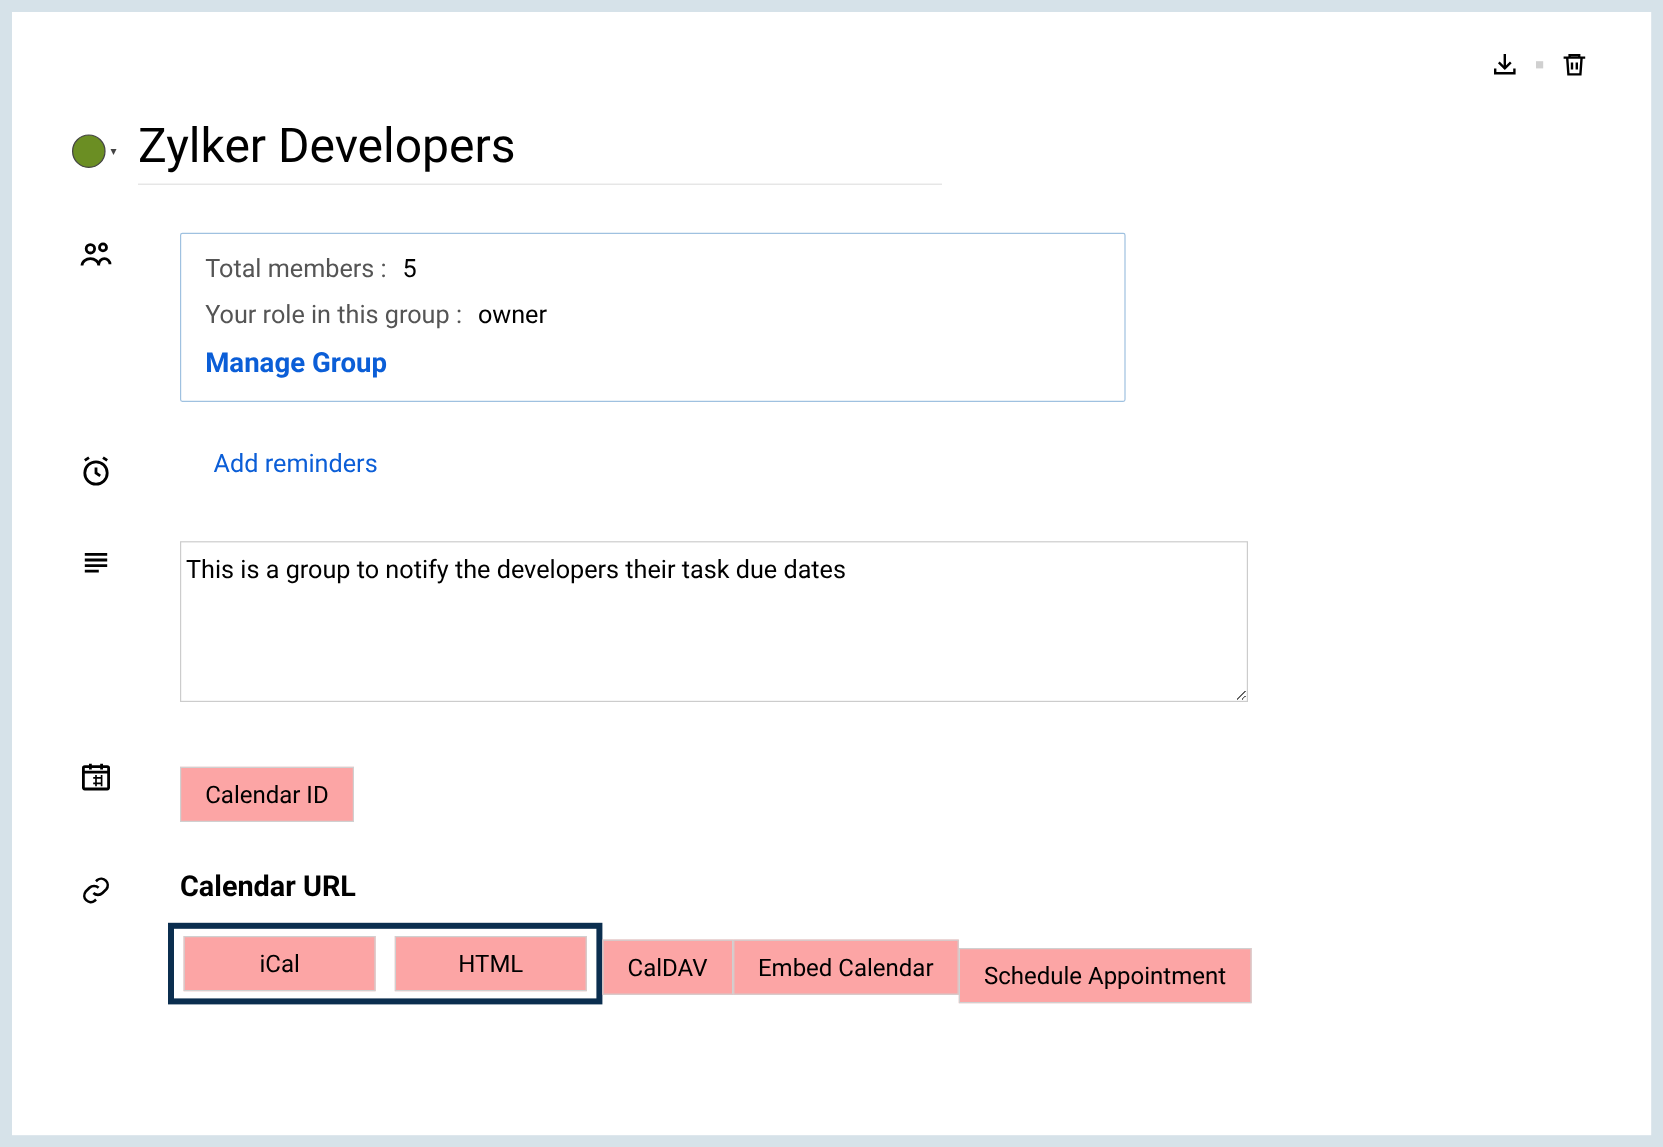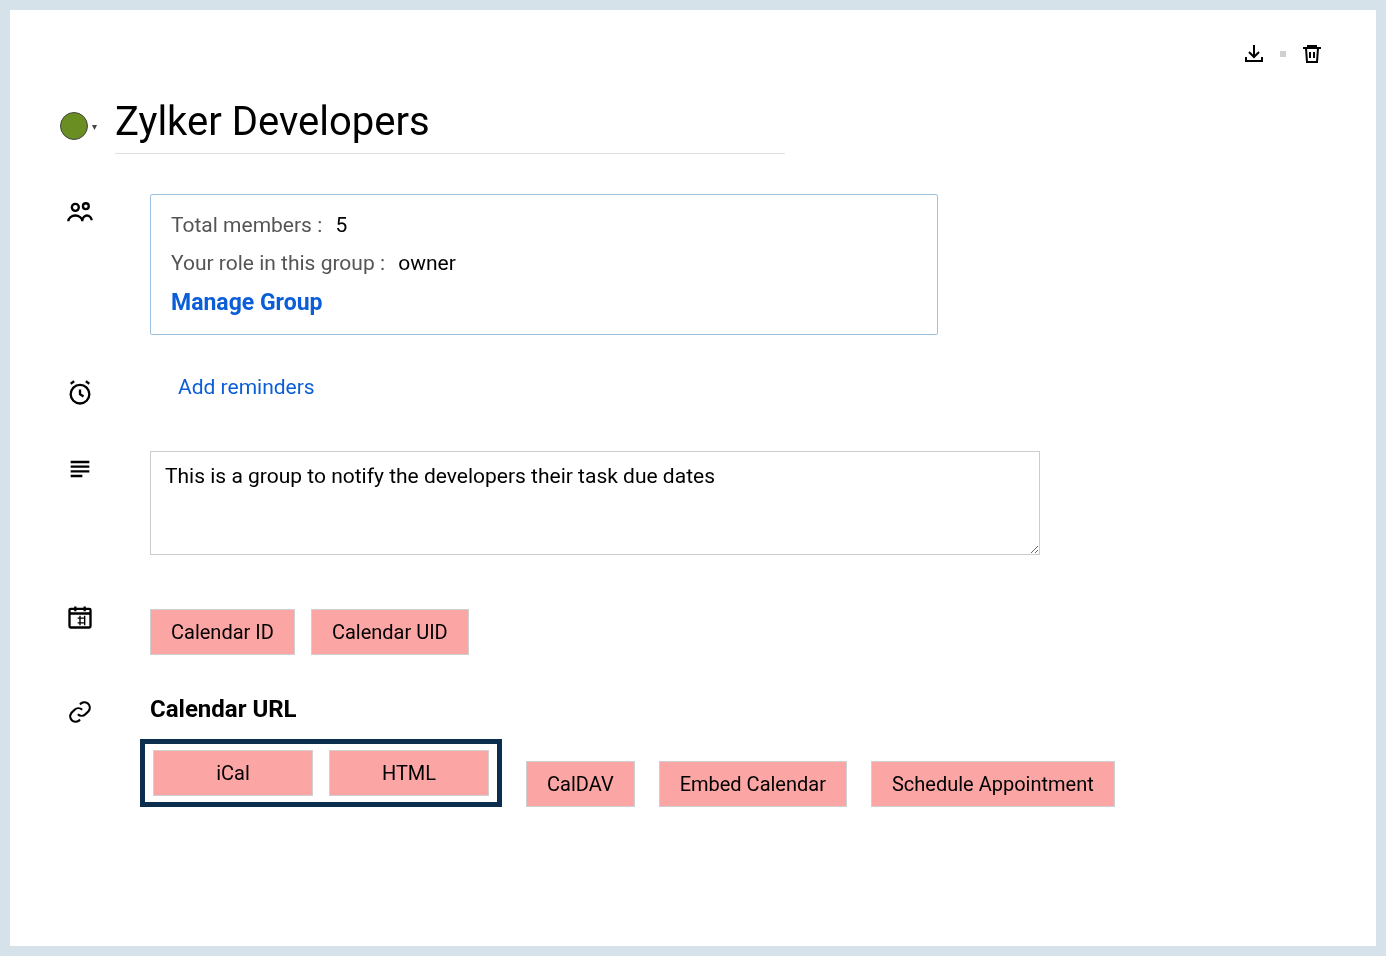--- a/index.html
+++ b/index.html
@@ -110,23 +110,23 @@
       text-decoration: none;
     }
     .link-text {
       color: #0b5ed7;
       font-size: 21px;
       cursor: pointer;
       margin-left: 28px;
     }
     .desc-textarea {
       width: 890px;
-      height: 104px;
+      height: 134px;
       border: 1px solid #ccc;
-      padding: 12px 14px;
+      padding: 12px 4px;
       font-size: 21px;
       font-family: inherit;
       resize: both;
       color: #000;
     }
     .btn-row {
       display: flex;
       gap: 16px;
       margin-top: 10px;
     }
@@ -139,22 +139,21 @@
       font-family: inherit;
     }
     .section-heading {
       font-size: 24px;
       font-weight: 700;
       color: #000;
       margin-bottom: 16px;
     }
     .url-btn-row {
       display: flex;
-      gap: 24px;
-      align-items: flex-end;
+      align-items: center;
     }
     .highlight-box {
       border: 5px solid #0b2e4f;
       padding: 6px 8px;
       display: flex;
       gap: 16px;
       margin-left: -10px;
     }
     .highlight-box .pill-btn {
       min-width: 160px;
@@ -252,21 +251,20 @@
         <svg width="28" height="28" viewBox="0 0 24 24" fill="none" stroke="#000" stroke-width="2">
           <rect x="3" y="5" width="18" height="16" rx="1"></rect>
           <path d="M3 9h18M8 3v4M16 3v4"></path>
           <path d="M10 13h6M10 17h6M12 11v8M16 11v8" stroke-width="1.2"></path>
         </svg>
       </span>
     </div>
     <div class="section-content">
       <div class="btn-row">
         <button class="pill-btn">Calendar ID</button>
-        <button class="pill-btn">Calendar UID</button>
       </div>
     </div>
   </div>
 
   <div class="section-row url-section" style="margin-top:40px;">
     <div class="section-icon-col">
       <span>
         <svg width="26" height="26" viewBox="0 0 24 24" fill="none" stroke="#000" stroke-width="2">
           <path d="M10 14a5 5 0 0 0 7 0l3-3a5 5 0 0 0-7-7l-1 1"></path>
           <path d="M14 10a5 5 0 0 0-7 0l-3 3a5 5 0 0 0 7 7l1-1"></path>

